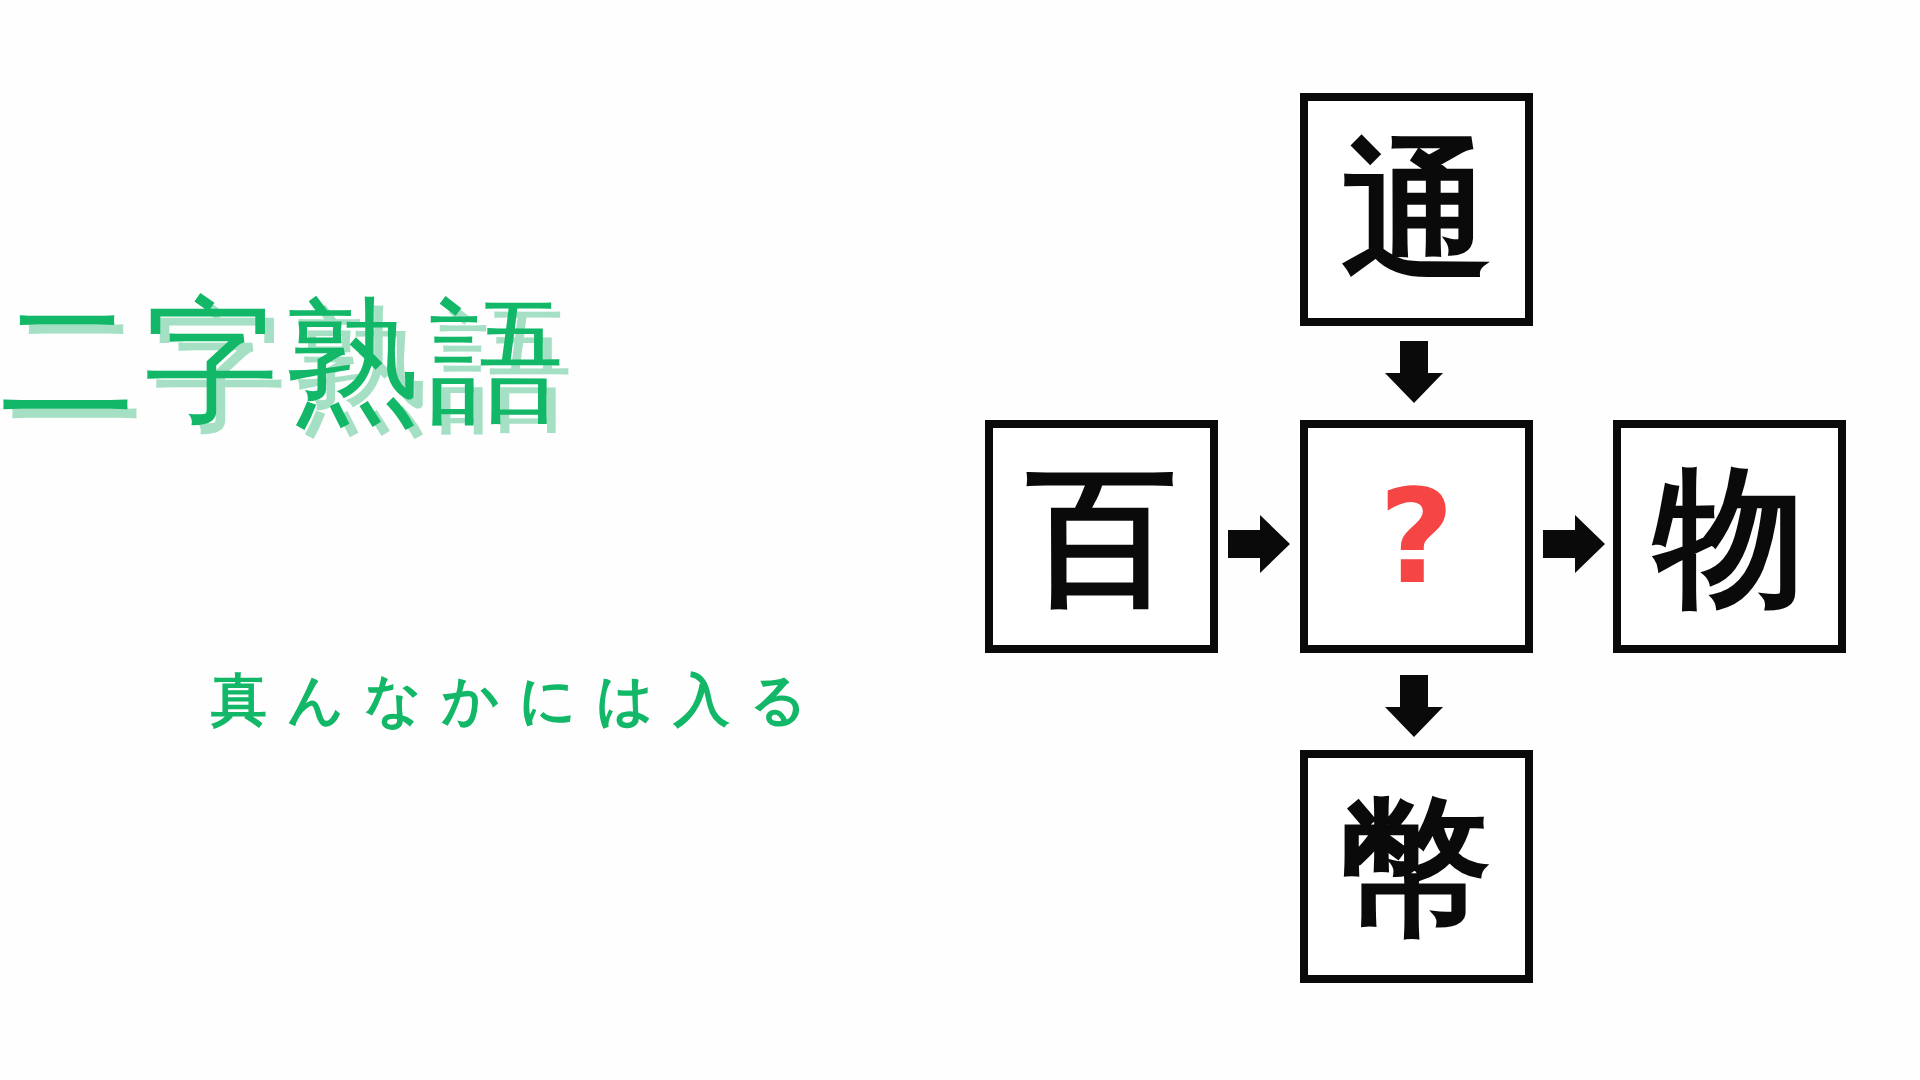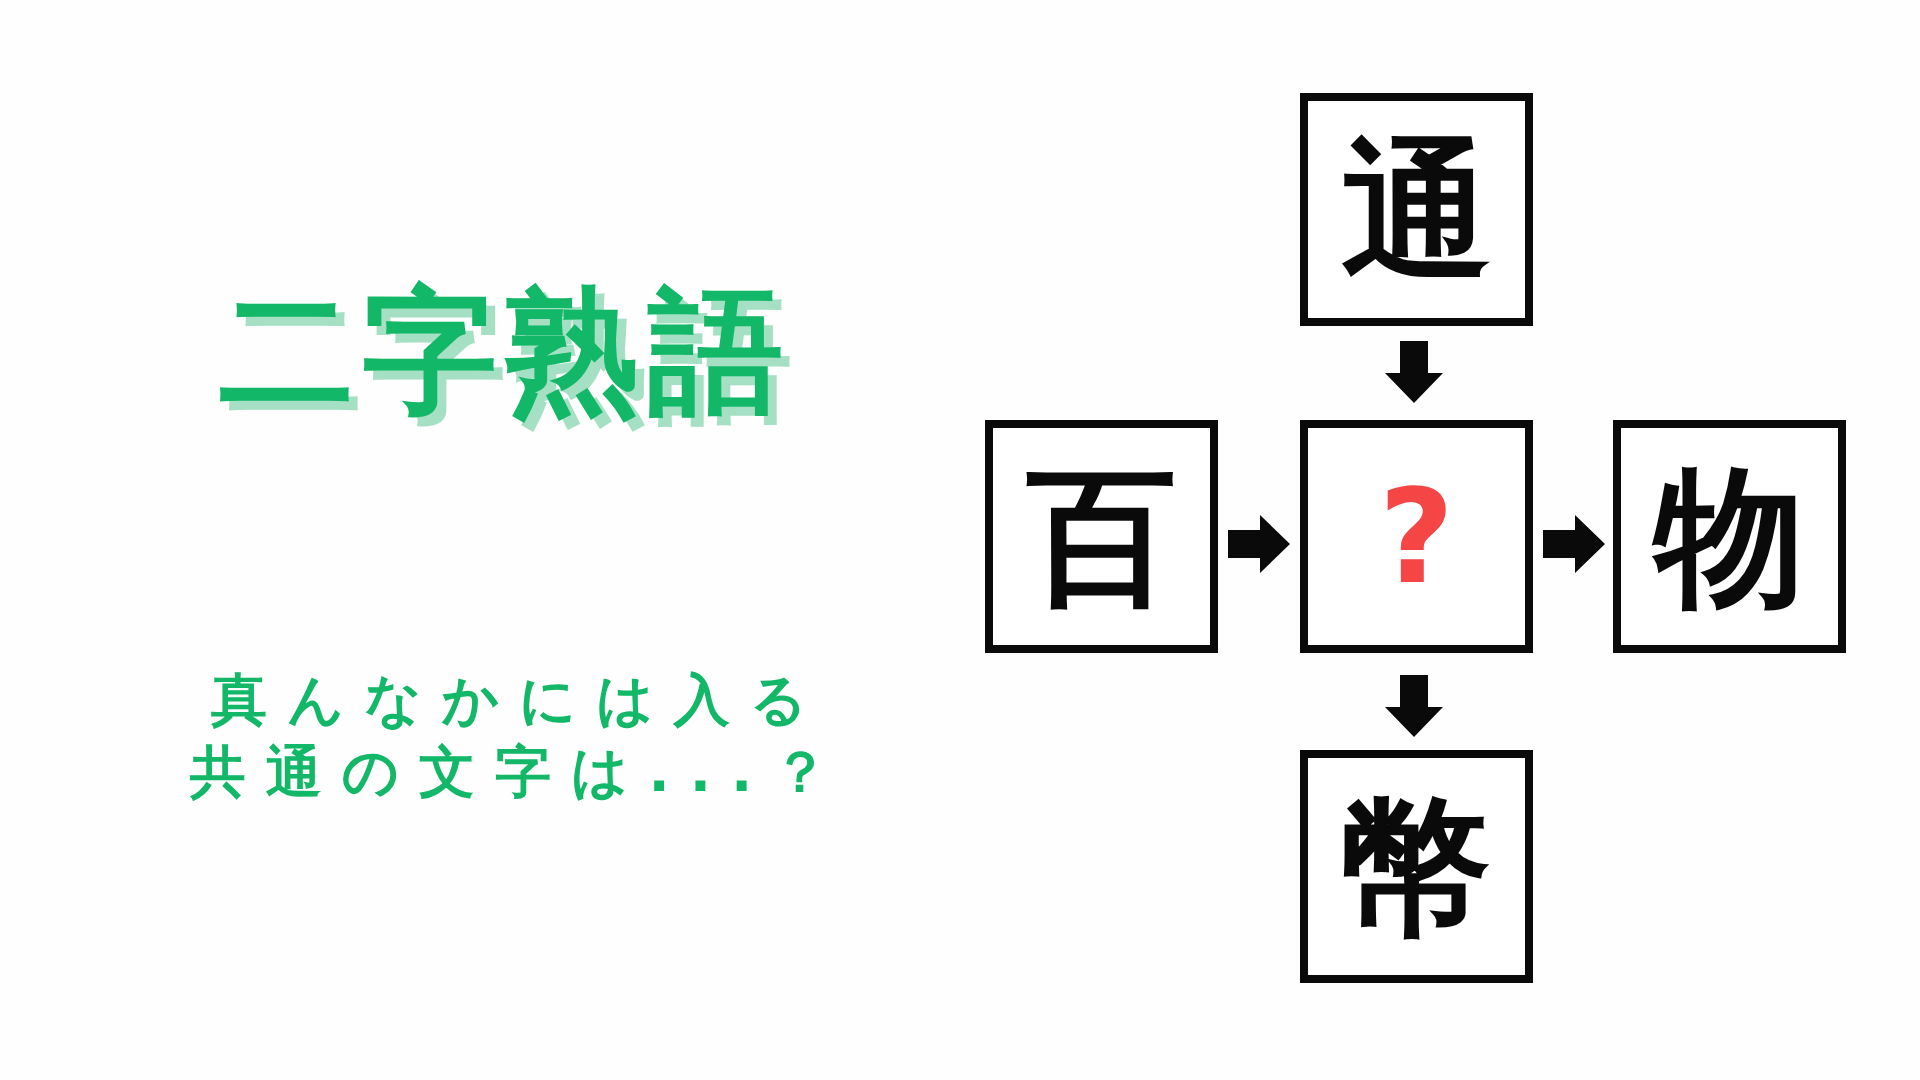--- a/index.html
+++ b/index.html
@@ -13,22 +13,22 @@
   html, body {
     width: 1920px; height: 1080px;
     background: var(--background);
     font-family: "DejaVu Sans", sans-serif;
     overflow: hidden;
   }
   .stage { position: absolute; left: 0; top: 0; width: 1920px; height: 1080px; }
 
   
   .title {
-    position: absolute; left: 0; top: 274px; width: 1010px;
-    text-align: center; font-weight: bold; color: var(--title-green);
+    position: absolute; left: 0; top: 284px; width: 1010px;
+    text-align: left; font-weight: normal; color: var(--title-green);
   }
   .title-line {
     font-size: 135px; line-height: 155px; letter-spacing: 8px;
     white-space: nowrap;
     text-shadow: 9px 9px 0 var(--title-shadow);
   }
   .subtitle {
     position: absolute; left: 0; top: 664px; width: 1010px;
     text-align: center; font-weight: bold; color: var(--title-green);
   }
@@ -64,21 +64,20 @@
 <body>
 
 <div class="stage">
 
   <div class="title">
     <div class="title-line">二字熟語</div>
   </div>
 
   <div class="subtitle">
     <div class="subtitle-line">真んなかには入る</div>
-    <div class="subtitle-line">共通の文字は...？</div>
   </div>
 
   <div class="cell cell-top">通</div>
 
   <div class="cell cell-left">百</div>
 
   <div class="cell cell-center">?</div>
 
   <div class="cell cell-right">物</div>
 

